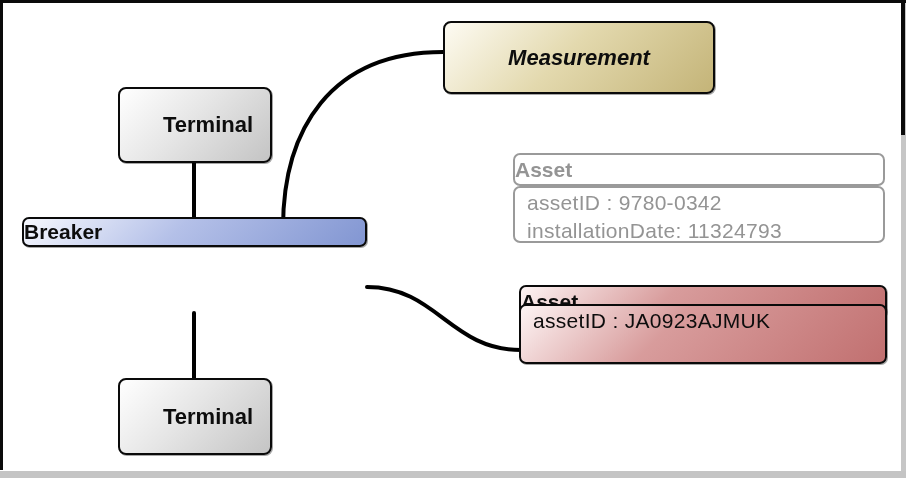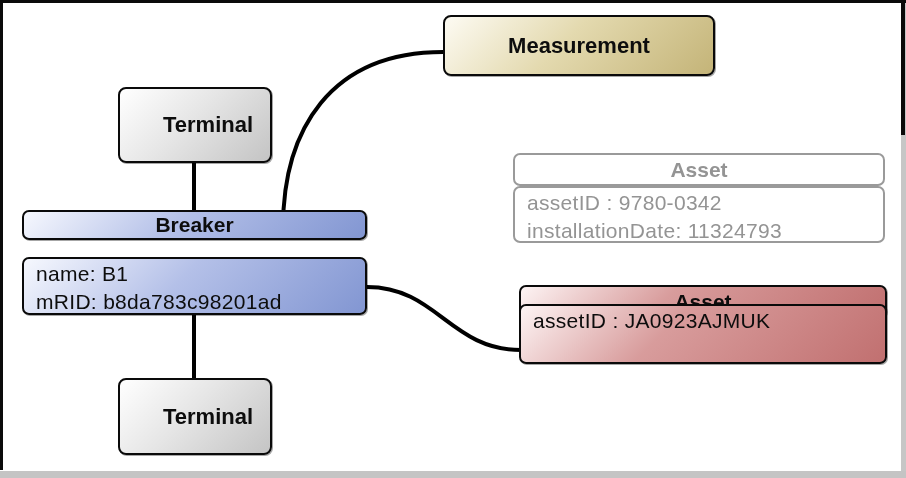--- a/index.html
+++ b/index.html
@@ -38,21 +38,21 @@
   .measurement { background:linear-gradient(135deg, #fdfbf3 0%, #e3d9ae 45%, #c4b478 100%); }
 
   .compartment {
     position:absolute;
     border:2px solid #0a0a0a;
     border-radius:7px;
     font-size:21px;
     line-height:28px;
   }
   .comp-header {
-    display:flex; align-items:center; justify-content:center;
+    display:flex; align-items:center; 
     font-weight:bold;
     box-shadow:1px 1px 0 rgba(0,0,0,0.35);
   }
   .comp-body {
     padding:1px 10px 0 12px;
     letter-spacing:0.3px;
     box-shadow:1px 1px 0 rgba(0,0,0,0.35);
   }
   .blue-grad { background:linear-gradient(135deg, #f6f8fe 0%, #b4c0e8 45%, #8296d2 100%); }
   .red-grad  { background:linear-gradient(135deg, #fdf4f4 0%, #d89c9c 40%, #c17070 100%); }
@@ -68,33 +68,29 @@
     <line x1="194" y1="163" x2="194" y2="228"></line>
     <line x1="194" y1="313" x2="194" y2="380"></line>
     <path d="M 283 228 C 283 130, 330 52, 443 52"></path>
     <path d="M 367 287 C 437 287, 450 350, 521 350"></path>
   </svg>
 
   <div class="node terminal" style="left:118px; top:87px; width:154px; height:76px;">
     <span>Terminal</span>
   </div>
 
-  <div class="compartment comp-header blue-grad" style="left:22px; top:210px; width:345px; height:30px;">
+  <div class="compartment comp-header blue-grad" style="left:22px; top:217px; width:345px; height:30px;">
     <span>Breaker</span>
-  </div>
-  <div class="compartment comp-body blue-grad" style="left:22px; top:257px; width:345px; height:58px;">
-    <div>name: B1</div>
-    <div>mRID: b8da783c98201ad</div>
   </div>
 
   <div class="node terminal" style="left:118px; top:378px; width:154px; height:77px;">
     <span>Terminal</span>
   </div>
 
-  <div class="node measurement" style="left:443px; top:15px; width:272px; height:61px;">
+  <div class="node measurement" style="left:443px; top:21px; width:272px; height:73px;font-style:italic;">
     <span>Measurement</span>
   </div>
 
   <div class="compartment comp-header faded" style="left:513px; top:153px; width:372px; height:33px;">
     <span>Asset</span>
   </div>
   <div class="compartment comp-body faded" style="left:513px; top:186px; width:372px; height:57px;">
     <div>assetID : 9780-0342</div>
     <div>installationDate: 11324793</div>
   </div>

